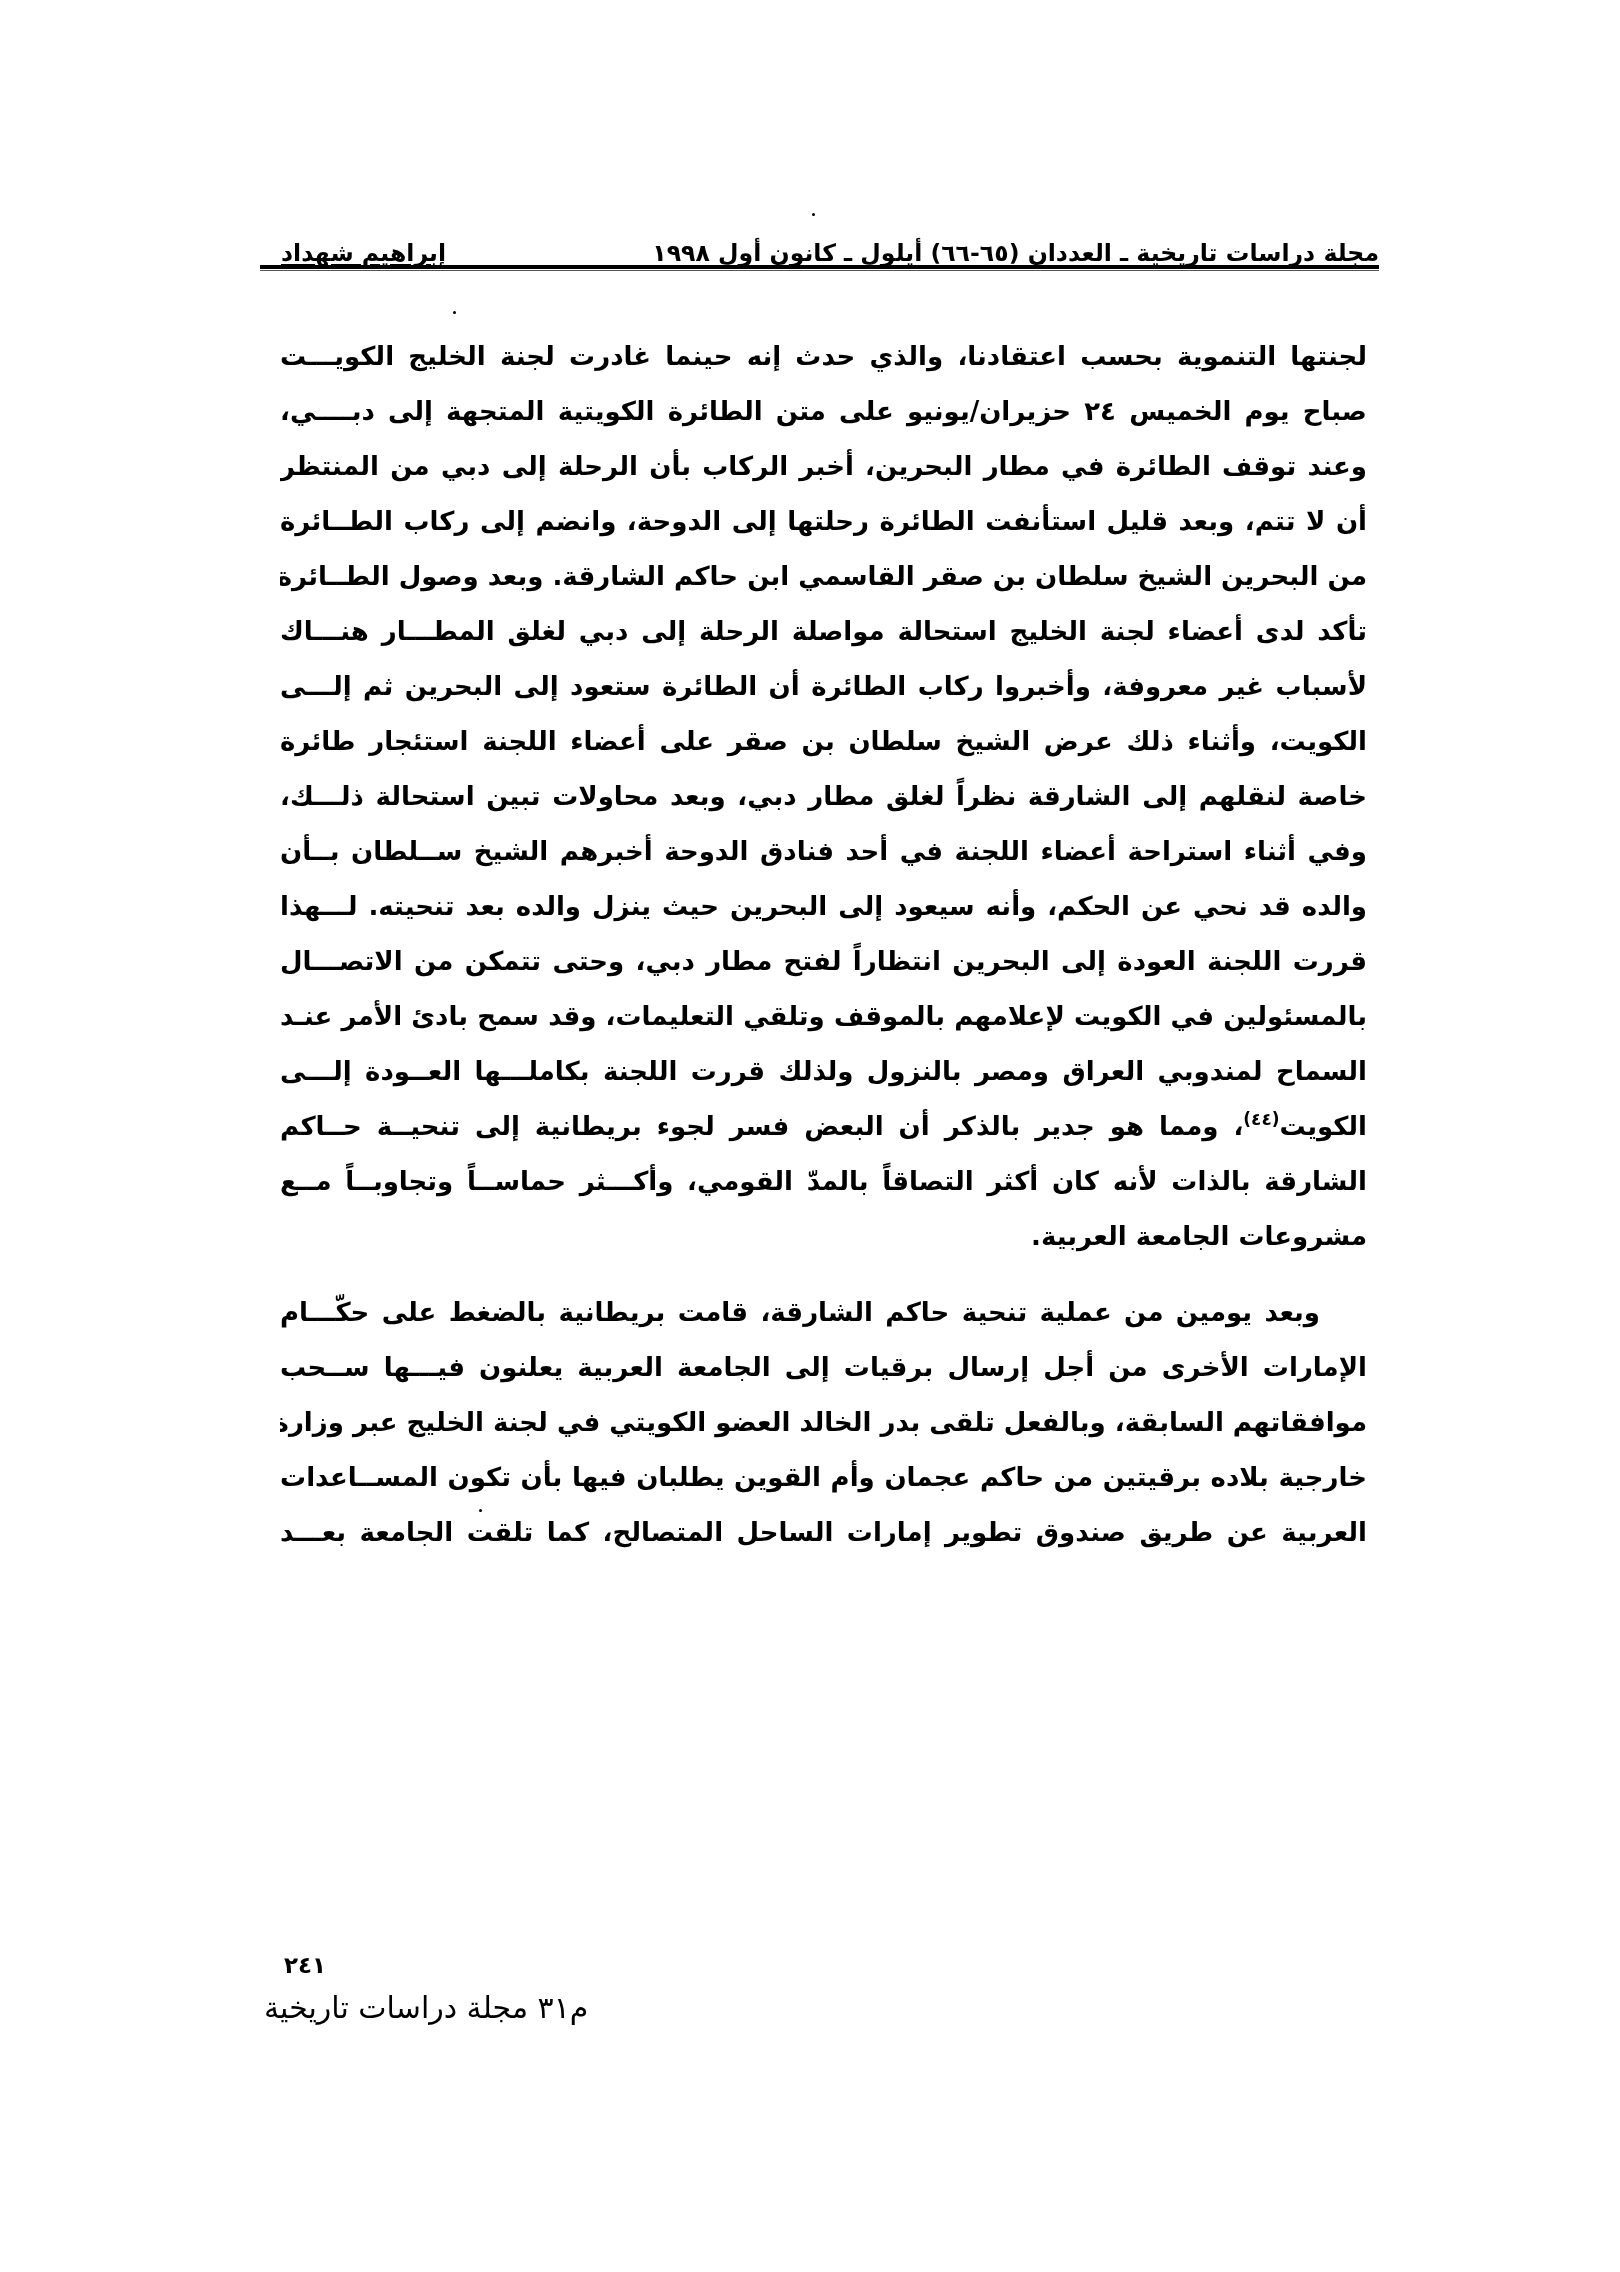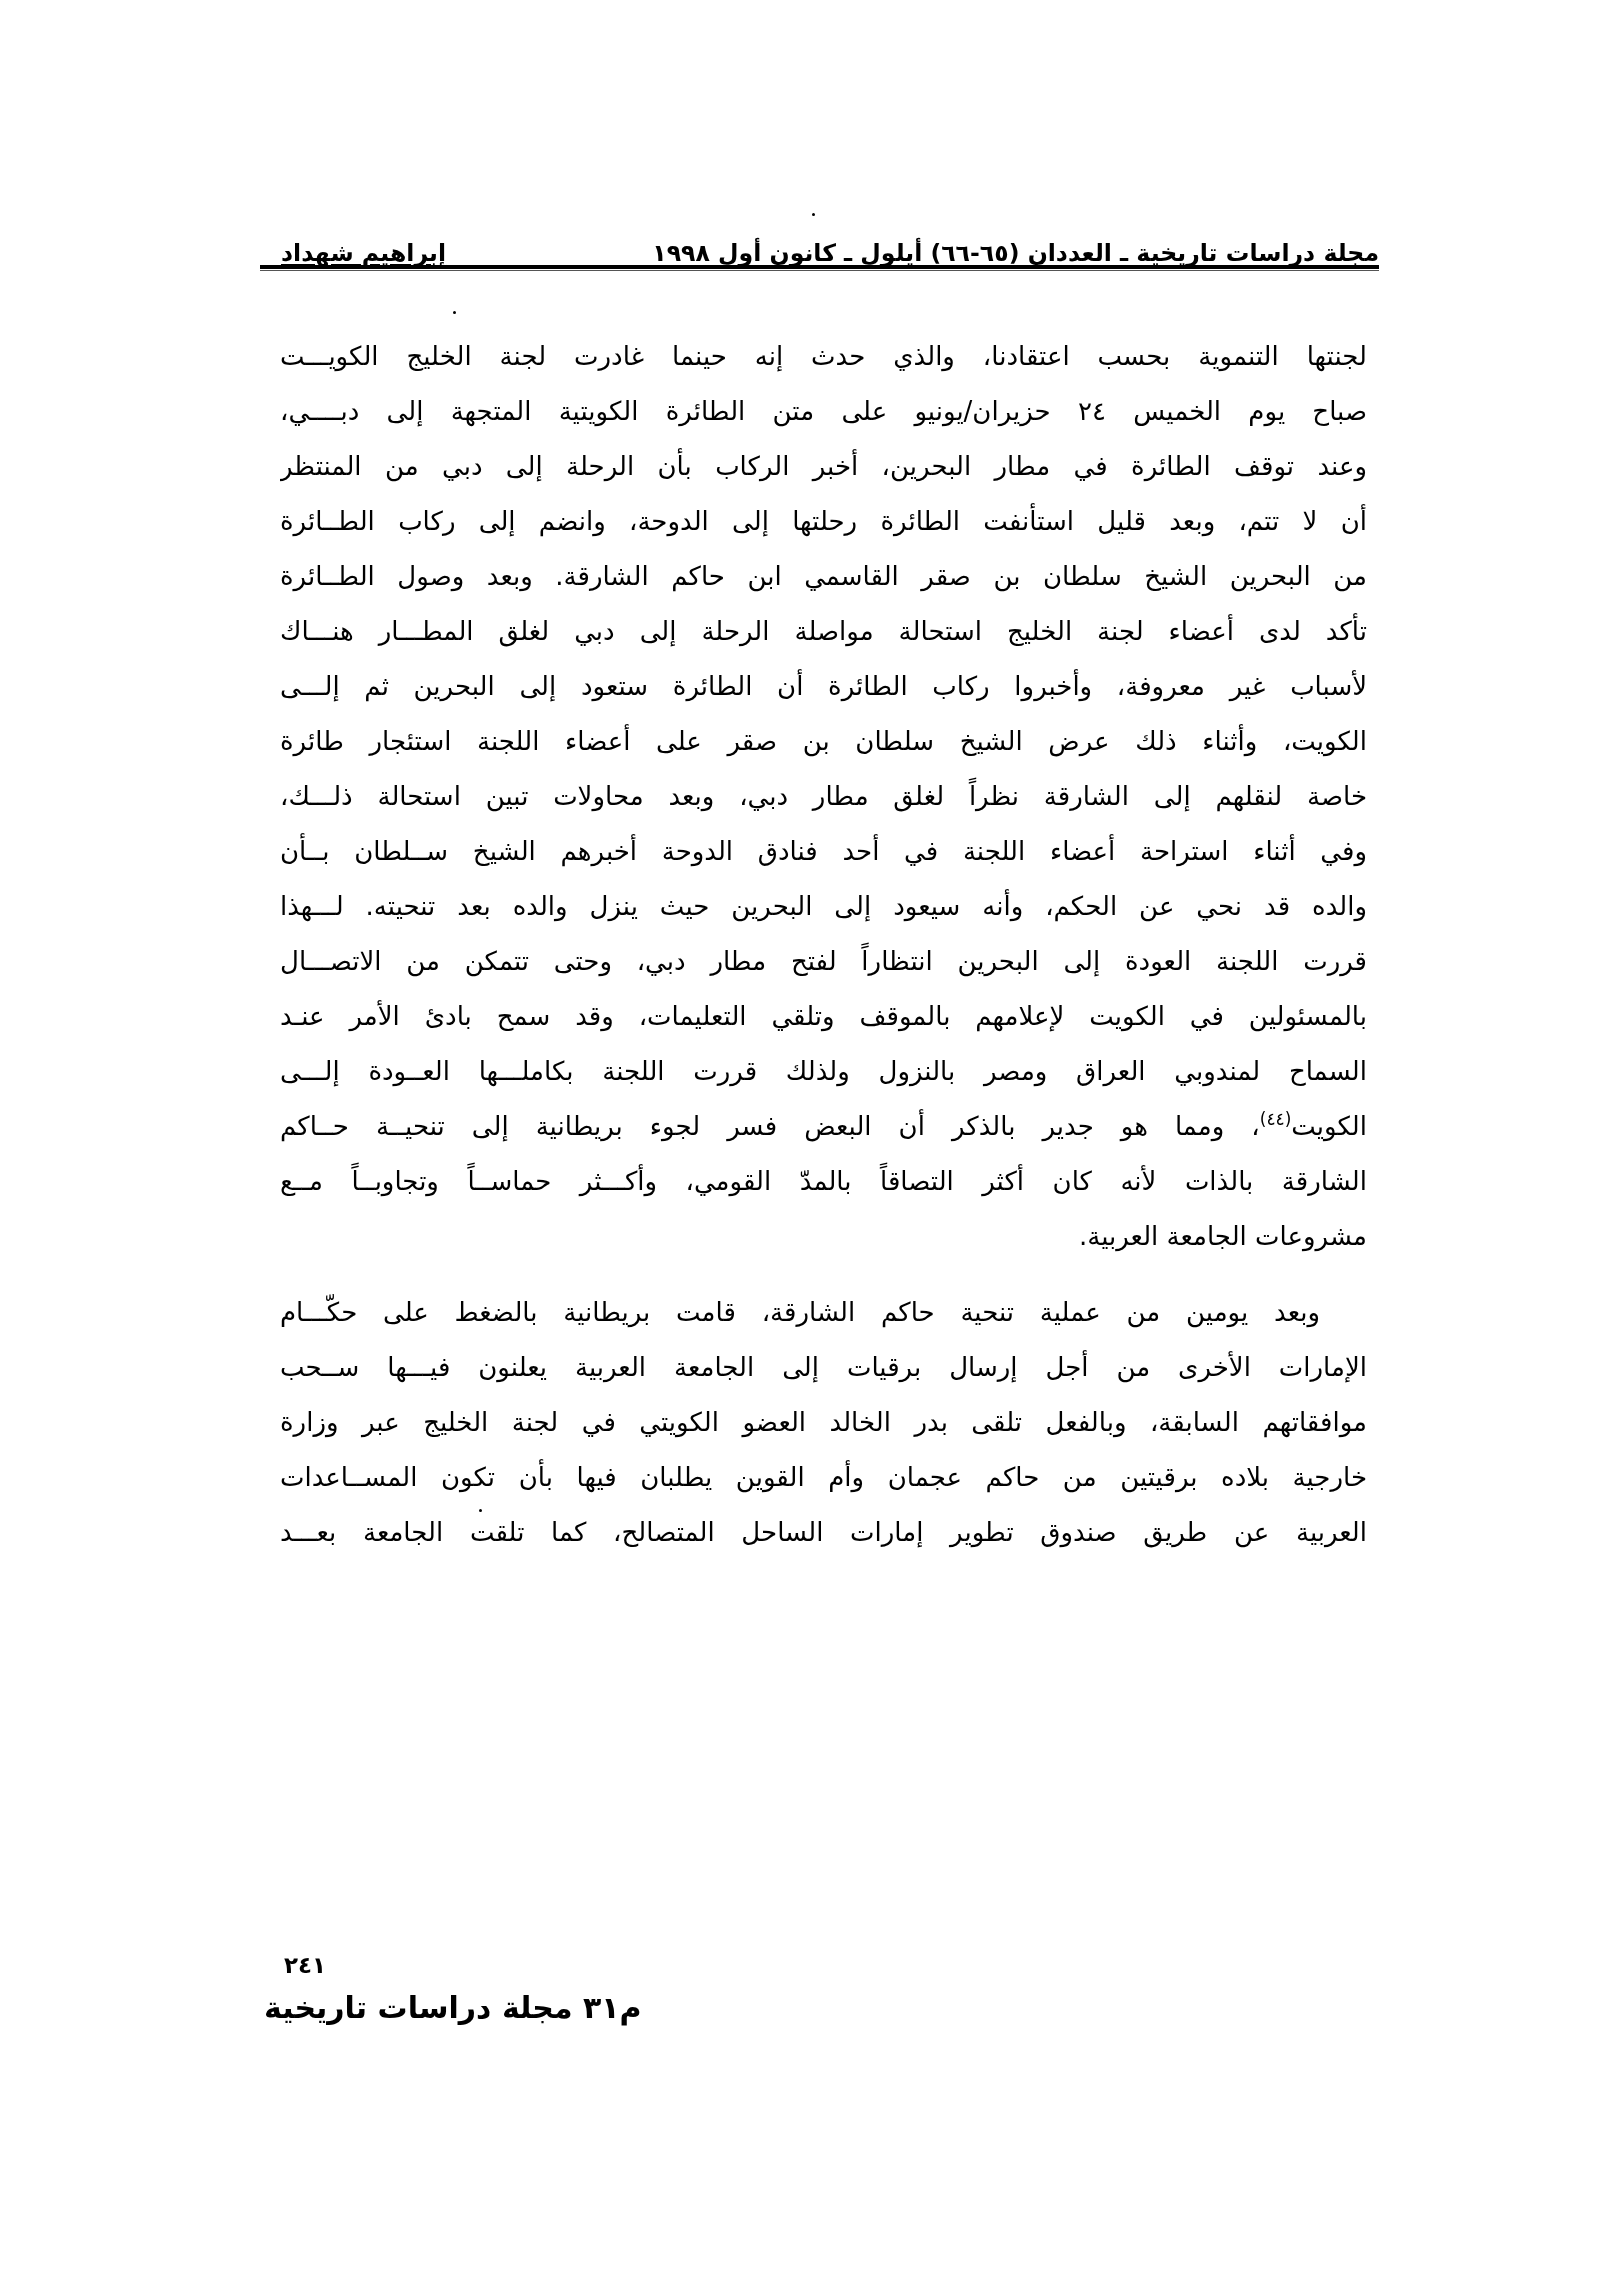--- a/index.html
+++ b/index.html
@@ -57,21 +57,21 @@
       position: absolute;
       width: 3.2px; height: 3.2px;
       background: #000;
       border-radius: 50%;
     }
     .body-text {
       position: absolute;
       left: 280px;
       width: 1087px;
       top: 329px;
-      font-weight: normal;
+      font-weight: bold;
       font-size: 26px;
       direction: rtl;
     }
     .line {
       display: block;
       height: 55px;
       line-height: 55px;
       white-space: nowrap;
       text-align: justify;
       text-align-last: justify;
@@ -99,21 +99,21 @@
       font-weight: bold;
       font-size: 23px;
       line-height: 31.5px;
       direction: rtl;
       letter-spacing: 4.7px;
     }
     .signature {
       position: absolute;
       left: 264px;
       top: 1986px;
-      font-weight: bold;
+      font-weight: normal;
       font-size: 30px;
       line-height: 44px;
       direction: rtl;
     }
   </style>
 </head>
 <body>
 
 <div class="page">
 

